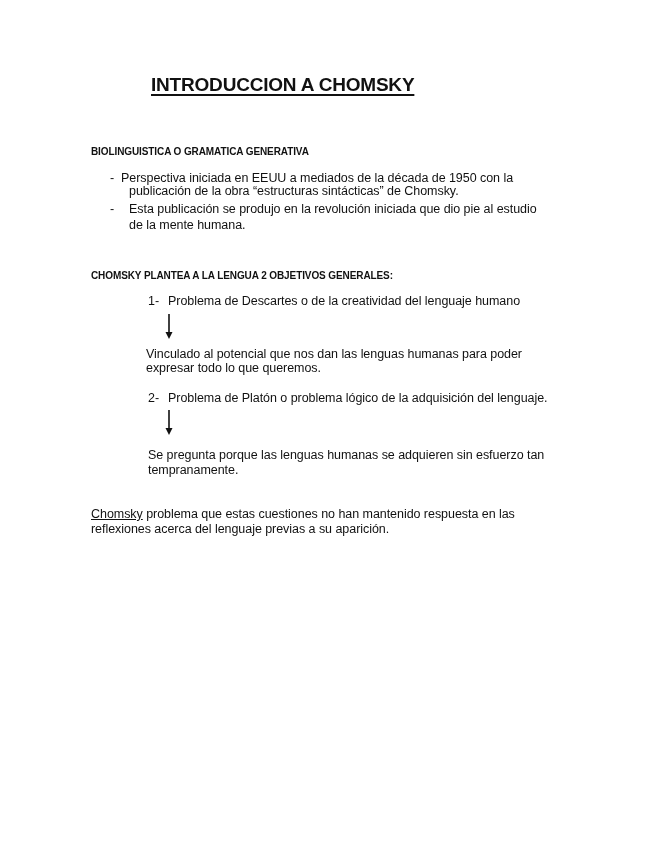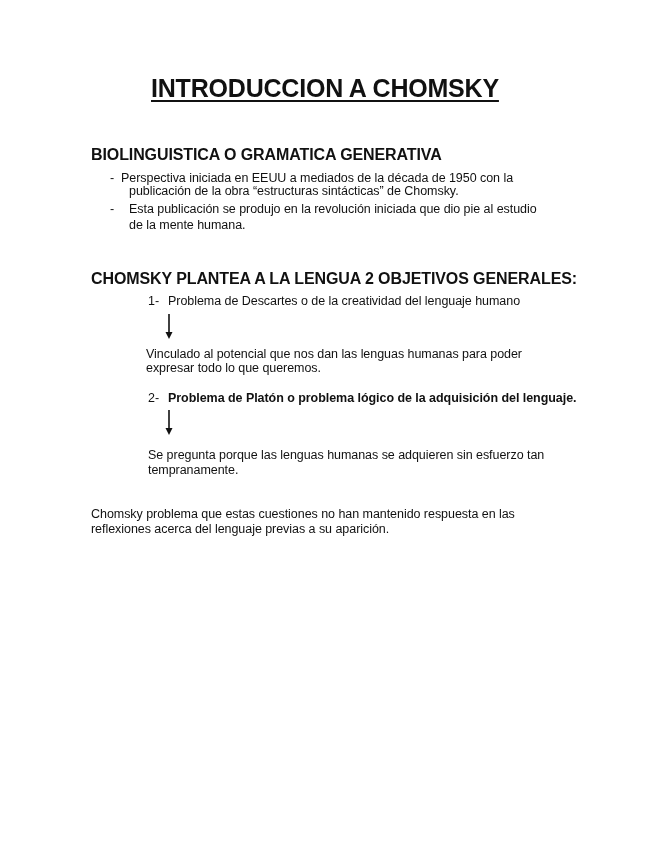--- a/index.html
+++ b/index.html
@@ -12,46 +12,46 @@
       height: 848px;
       position: relative;
       overflow: hidden;
       font-family: "Liberation Sans", sans-serif;
       color: #111111;
     }
     .abs { position: absolute; white-space: nowrap; }
     .title {
       left: 151px;
       top: 74px;
-      font-size: 25px;
+      font-size: 19px;
       font-weight: bold;
       text-decoration: underline;
       text-decoration-thickness: 2px;
       text-underline-offset: 3px;
       letter-spacing: -0.2px;
     }
     .heading {
-      font-size: 16px;
+      font-size: 10px;
       font-weight: bold;
       letter-spacing: -0.1px;
     }
     .body-text {
       font-size: 12.5px;
       line-height: 15px;
       letter-spacing: -0.05px;
     }
     .dash {
       font-size: 12.5px;
     }
     .arrow {
       width: 10px;
       height: 26px;
     }
     .arrow svg { display: block; }
-    .underline { }
+    .underline { text-decoration: underline; }
   </style>
 </head>
 <body>
 
 <div>
 
   <div class="abs title">INTRODUCCION A CHOMSKY</div>
 
   <div class="abs heading" style="left:91px; top:146px;">BIOLINGUISTICA O GRAMATICA GENERATIVA</div>
 
@@ -70,21 +70,21 @@
   <div class="abs arrow" style="left:164px; top:314px;">
     <svg width="10" height="26" viewBox="0 0 10 26">
       <line x1="5" y1="0" x2="5" y2="19" stroke="#111" stroke-width="1.6"></line>
       <polygon points="1.5,18 8.5,18 5,25" fill="#111"></polygon>
     </svg>
   </div>
   <div class="abs body-text" style="left:146px; top:347px;">Vinculado al potencial que nos dan las lenguas humanas para poder</div>
   <div class="abs body-text" style="left:146px; top:361px;text-align:center;"> expresar todo lo que queremos.</div>
 
   <div class="abs body-text" style="left:148px; top:391px;">2-</div>
-  <div class="abs body-text" style="left:168px; top:391px;font-weight:bold;">Problema de Platón o problema lógico de la adquisición del lenguaje.</div>
+  <div class="abs body-text" style="left:168px; top:391px;">Problema de Platón o problema lógico de la adquisición del lenguaje.</div>
   <div class="abs arrow" style="left:164px; top:410px;">
     <svg width="10" height="26" viewBox="0 0 10 26">
       <line x1="5" y1="0" x2="5" y2="19" stroke="#111" stroke-width="1.6"></line>
       <polygon points="1.5,18 8.5,18 5,25" fill="#111"></polygon>
     </svg>
   </div>
   <div class="abs body-text" style="left:148px; top:448px;">Se pregunta porque las lenguas humanas se adquieren sin esfuerzo tan</div>
   <div class="abs body-text" style="left:148px; top:463px;">tempranamente.</div>
 
   <div class="abs body-text" style="left:91px; top:507px;">

